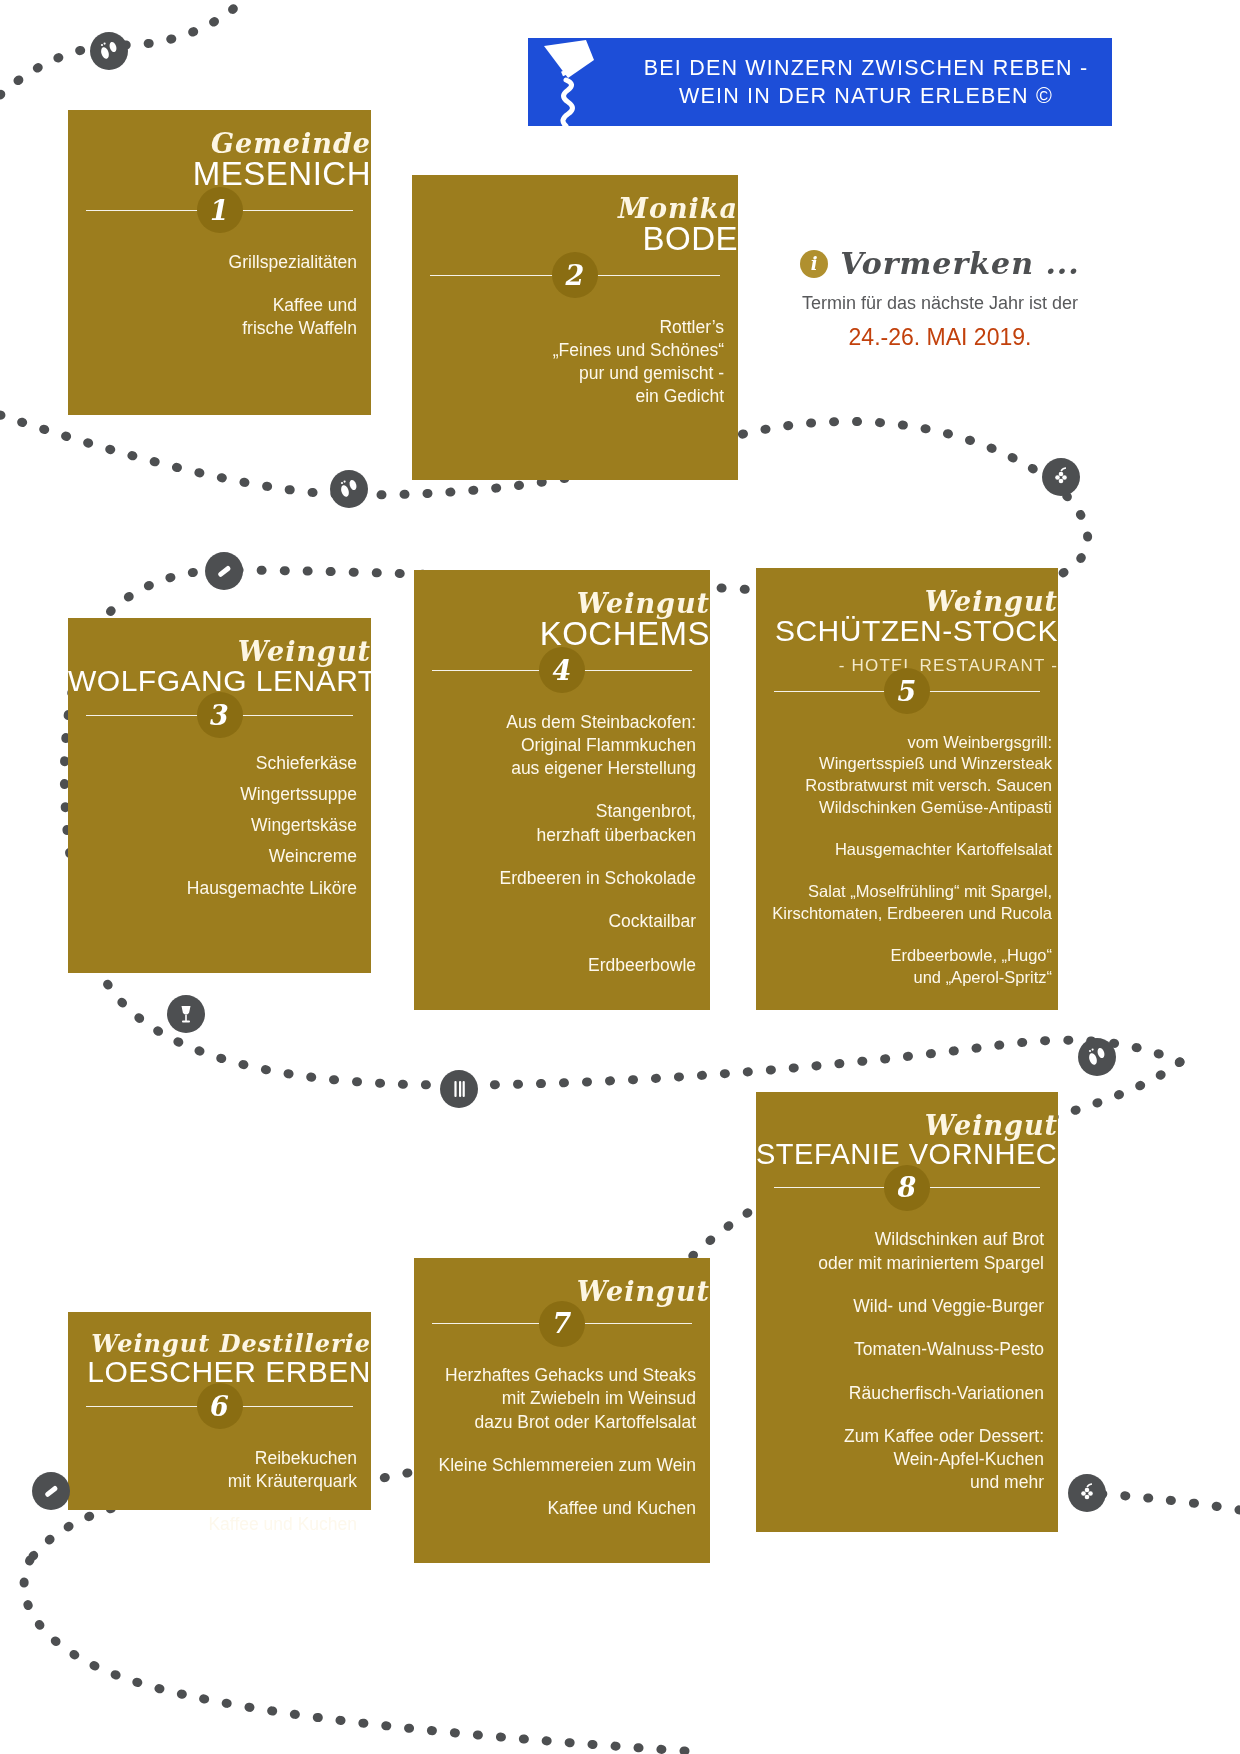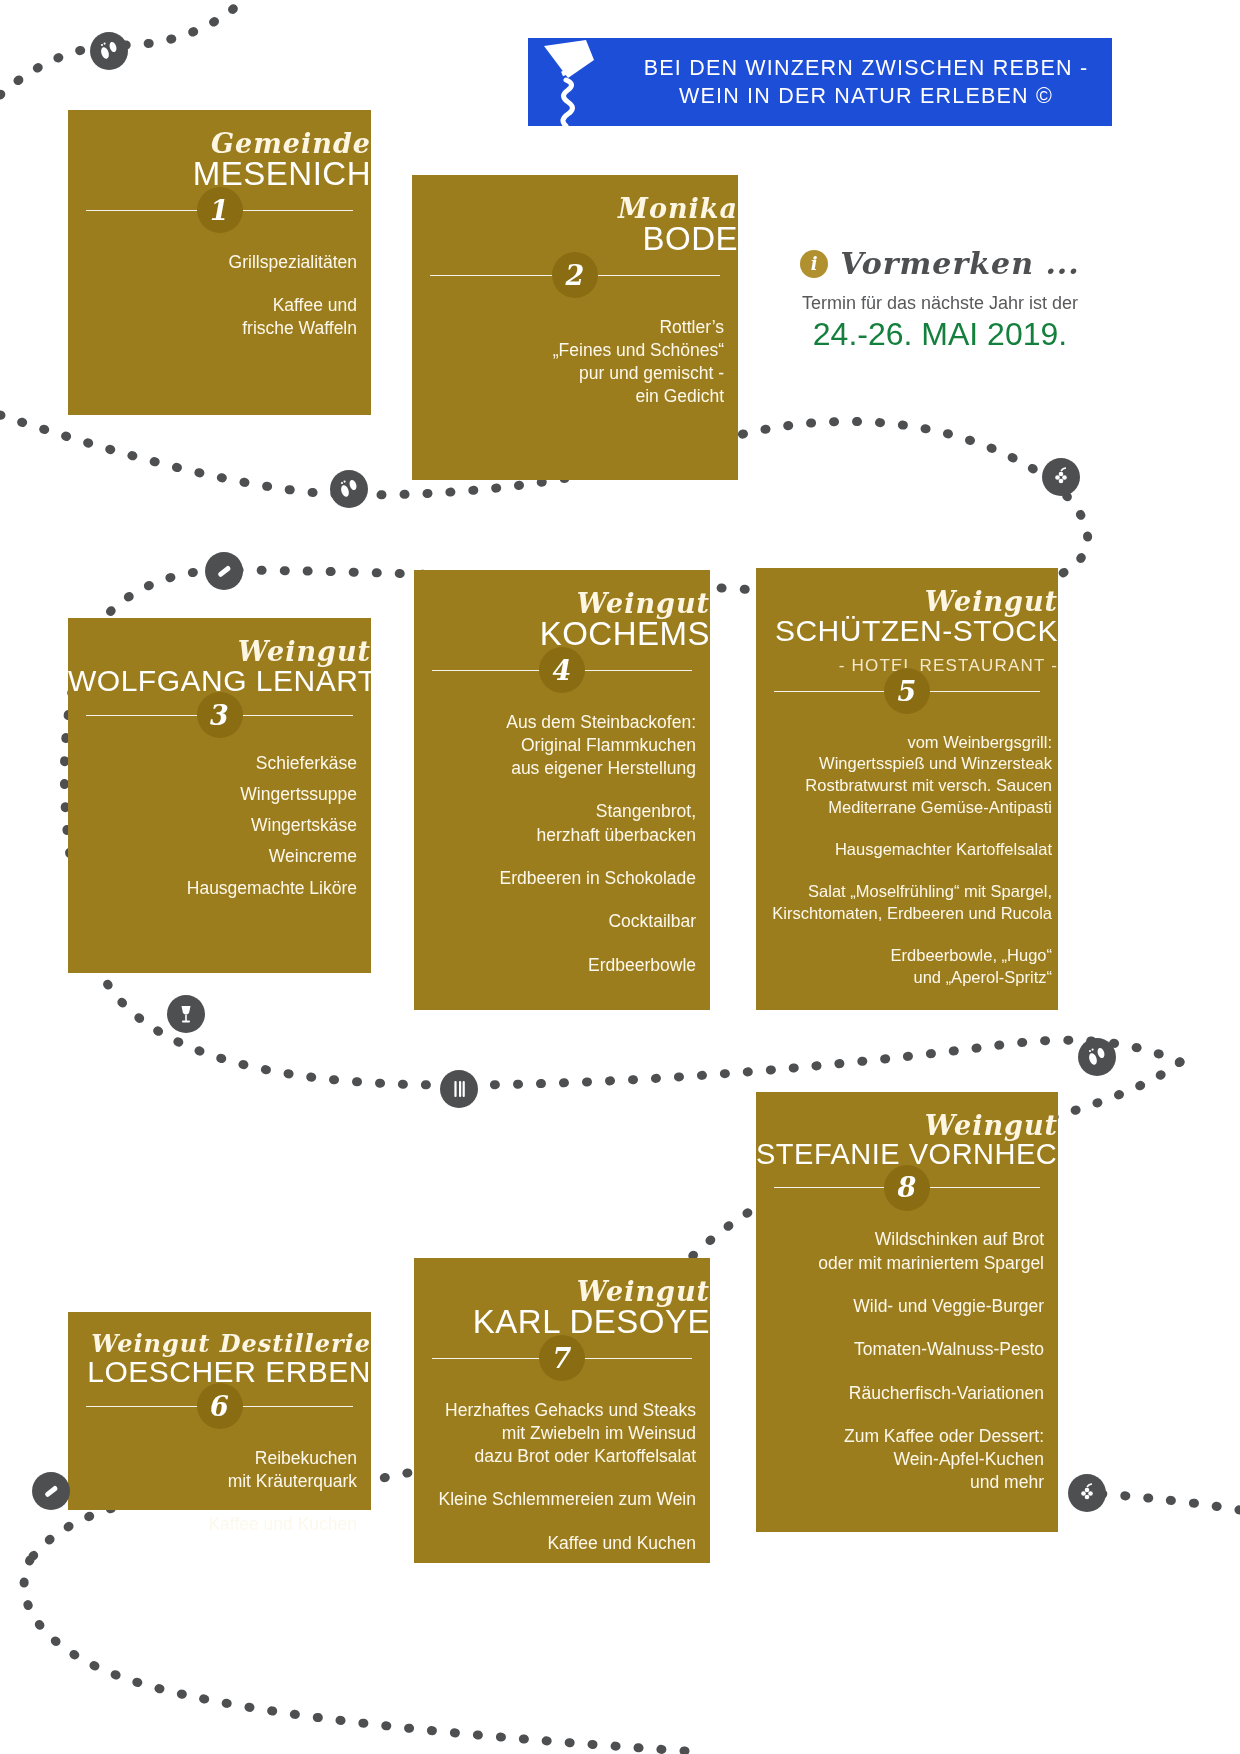--- a/index.html
+++ b/index.html
@@ -73,21 +73,21 @@
     width:28px;height:28px;border-radius:50%;background:#b0902f;
     display:flex;align-items:center;justify-content:center;
     font-family:"DejaVu Serif",serif;font-style:italic;font-weight:700;
     font-size:18px;color:#ffffff;
   }
   .note-script{
     font-family:"DejaVu Serif",serif;font-style:italic;font-weight:700;
     font-size:30px;color:#4d4f51;letter-spacing:1px;
   }
   .note-line1{font-size:18px;margin-top:12px;color:#58595b;}
-  .note-line2{font-size:32px;margin-top:2px;color:#15803d;}
+  .note-line2{font-size:23px;margin-top:10px;color:#c2410c;}
 
   
   .marker{
     position:absolute;width:38px;height:38px;border-radius:50%;
     background:#4d4f51;z-index:5;display:flex;align-items:center;justify-content:center;
   }
   .marker svg{display:block;}
 </style>
 </head>
 <body>
@@ -210,21 +210,21 @@
       <div class="subname">- HOTEL RESTAURANT -</div>
     </div>
     <div class="rule-wrap" style="margin-top:11px;">
         <div class="rule"></div>
       <div class="badge">5</div>
       </div>
     <div class="card-body" style="font-size:16.5px;padding-left:6px;padding-right:6px;">
       <p><span>vom Weinbergsgrill:</span><br>
          <span>Wingertsspieß und Winzersteak</span><br>
          <span>Rostbratwurst mit versch. Saucen</span><br>
-         <span>Mediterrane Gemüse-Antipasti</span></p>
+         <span>Wildschinken Gemüse-Antipasti</span></p>
       <p><span>Hausgemachter Kartoffelsalat</span></p>
       <p><span>Salat „Moselfrühling“ mit Spargel,</span><br>
          <span>Kirschtomaten, Erdbeeren und Rucola</span></p>
       <p><span>Erdbeerbowle, „Hugo“</span><br>
          <span>und „Aperol-Spritz“</span></p>
     </div>
   </div>
 
   <div class="card" style="left:68px;top:1312px;width:303px;height:198px;">
     <div class="card-head">
@@ -238,21 +238,20 @@
     <div class="card-body">
       <p><span>Reibekuchen</span><br>
          <span>mit Kräuterquark</span></p>
       <p><span>Kaffee und Kuchen</span></p>
     </div>
   </div>
 
   <div class="card" style="left:414px;top:1258px;width:296px;height:305px;">
     <div class="card-head">
       <div class="script sm">Weingut</div>
-      <div class="name big">KARL DESOYE</div>
     </div>
     <div class="rule-wrap">
         <div class="rule"></div>
       <div class="badge">7</div>
       </div>
     <div class="card-body">
       <p><span>Herzhaftes Gehacks und Steaks</span><br>
          <span>mit Zwiebeln im Weinsud</span><br>
          <span>dazu Brot oder Kartoffelsalat</span></p>
       <p><span>Kleine Schlemmereien zum Wein</span></p>

